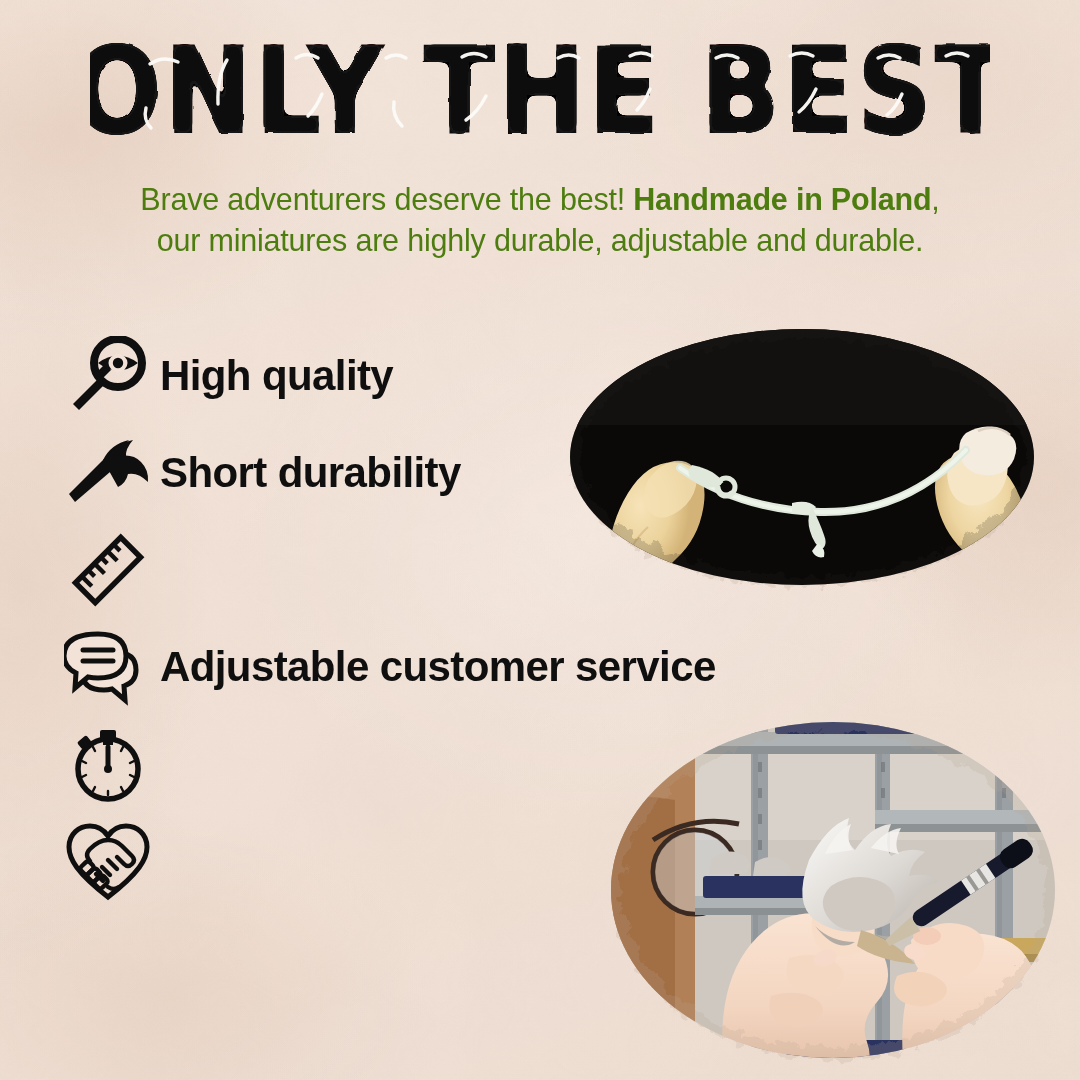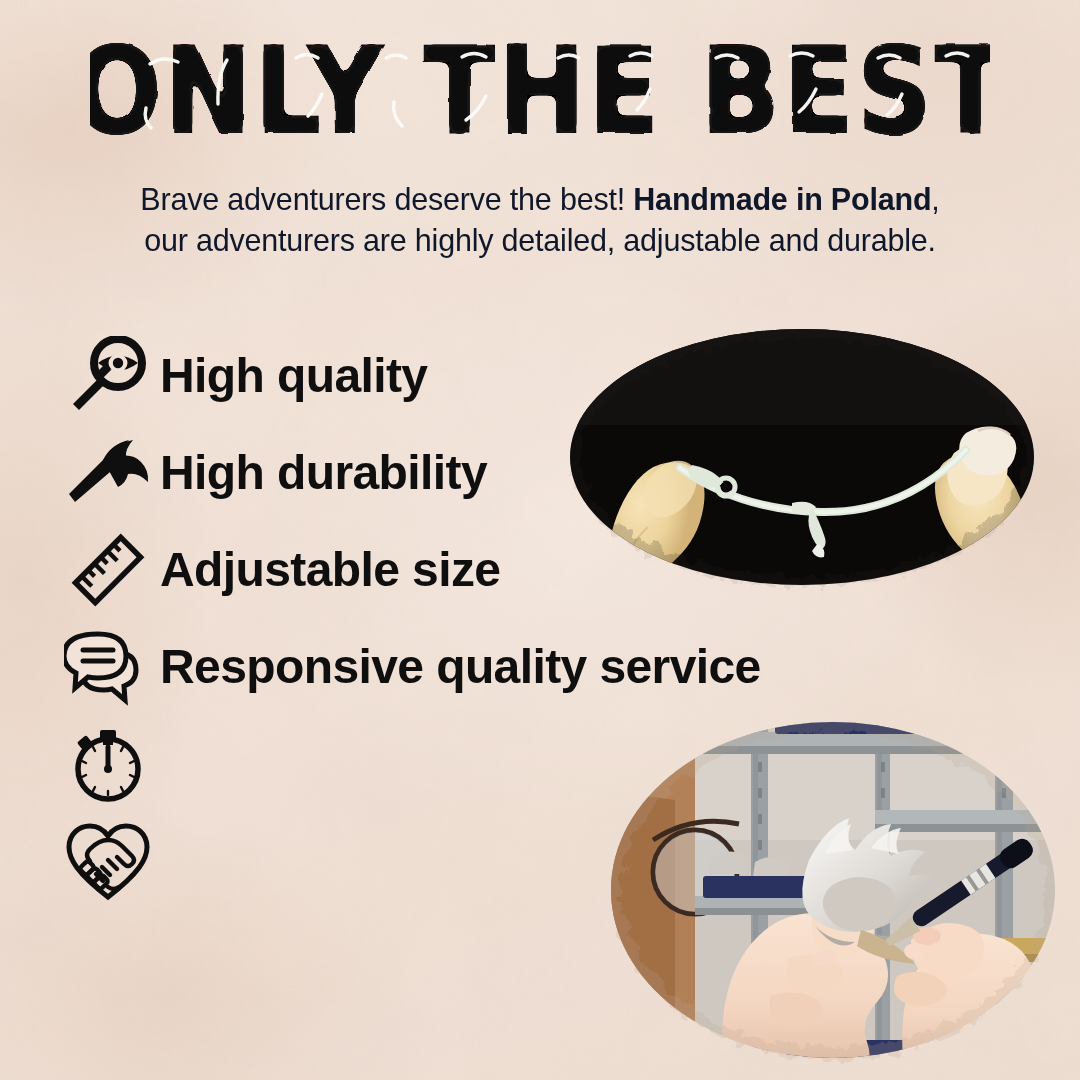--- a/index.html
+++ b/index.html
@@ -42,21 +42,21 @@
     left: 0; right: 0;
     top: 34px;
     text-align: center;
   }
   #title-svg { display: block; margin: 0 auto; }
 
   #subtitle {
     margin-top: 20px;
     font-size: 30.5px;
     line-height: 1.34;
-    color: #0f172a;
+    color: #4d7c0f;
     letter-spacing: -0.2px;
     padding: 0 60px;
   }
   #subtitle .bold { font-weight: 700; }
 
   
   #features {
     position: absolute;
     left: 60px;
     top: 327px;
@@ -70,21 +70,21 @@
   .feature-icon {
     width: 96px;
     min-width: 96px;
     height: 86px;
     display: flex;
     align-items: center;
     justify-content: center;
   }
   .feature-icon svg { display: block; }
   .feature-label {
-    font-size: 48px;
+    font-size: 42px;
     font-weight: 700;
     color: #100f0f;
     letter-spacing: -0.6px;
     white-space: nowrap;
     margin-left: 4px;
   }
 
   
   .photo {
     position: absolute;
@@ -166,21 +166,21 @@
       <path d="M700 22 q12 -6 23 0"></path>
       <path d="M726 55 q-7 15 -17 23"></path>
       <path d="M788 24 q11 -6 22 0"></path>
       <path d="M812 60 q-6 14 -15 21"></path>
       <path d="M856 22 q11 -6 22 0"></path>
     </g>
   </svg>
 
   <div id="subtitle">
     <span>Brave adventurers deserve the best! </span><span class="bold">Handmade in Poland</span><span>,</span><br>
-    <span>our adventurers are highly detailed, adjustable and durable.</span>
+    <span>our miniatures are highly durable, adjustable and durable.</span>
   </div>
 </div>
 
 <div id="features">
 
   <div class="feature-row">
     <span class="feature-icon">
       <svg width="86" height="80" viewBox="0 0 86 80">
         <g fill="#100f0f">
           <path d="M14 74 L8 68 L34 42 L40 48 Z"></path>
@@ -200,56 +200,55 @@
       <svg width="86" height="78" viewBox="0 0 86 78">
         <g fill="#100f0f">
 
           <path d="M10 68 L4 60 L42 22 L52 32 Z"></path>
 
           <path d="M38 26 q8 -16 26 -20 q-9 8 -8 16 q12 -2 20 6 q8 8 7 20 q-10 -10 -20 -8 q-2 9 -10 13 Z"></path>
           <path d="M44 20 q10 -12 24 -14 q-8 9 -7 17 Z"></path>
         </g>
       </svg>
     </span>
-    <span class="feature-label">High durability</span>
+    <span class="feature-label">Short durability</span>
   </div>
 
   <div class="feature-row">
     <span class="feature-icon">
       <svg width="86" height="82" viewBox="0 0 86 82">
         <g transform="rotate(-45 43 41)">
           <rect x="11" y="27" width="64" height="28" fill="none" stroke="#100f0f" stroke-width="5.5"></rect>
           <g stroke="#100f0f" stroke-width="4.4" stroke-linecap="butt">
             <line x1="20" y1="27" x2="20" y2="41"></line>
             <line x1="29" y1="27" x2="29" y2="36"></line>
             <line x1="38" y1="27" x2="38" y2="41"></line>
             <line x1="47" y1="27" x2="47" y2="36"></line>
             <line x1="56" y1="27" x2="56" y2="41"></line>
             <line x1="65" y1="27" x2="65" y2="36"></line>
           </g>
         </g>
       </svg>
     </span>
-    <span class="feature-label">Adjustable size</span>
   </div>
 
   <div class="feature-row">
     <span class="feature-icon">
       <svg width="88" height="82" viewBox="0 0 88 82">
 
         <path d="M50 26 q22 0 22 18 q0 12 -12 16 l1 14 l-13 -11 q-4 1 -8 1 q-22 0 -22 -18 q0 -20 32 -20 Z" fill="#f2e2d7" stroke="#100f0f" stroke-width="5"></path>
 
         <path d="M34 8 q28 0 28 22 q0 22 -28 22 q-5 0 -10 -1 l-13 11 l1 -15 q-12 -6 -12 -17 q0 -22 34 -22 Z" fill="#f2e2d7" stroke="#100f0f" stroke-width="5"></path>
         <g stroke="#100f0f" stroke-width="5" stroke-linecap="round">
           <line x1="19" y1="24" x2="49" y2="24"></line>
           <line x1="19" y1="35" x2="49" y2="35"></line>
         </g>
       </svg>
     </span>
-    <span class="feature-label">Responsive quality service</span>
+    <span class="feature-label">Adjustable customer service</span>
   </div>
 
   <div class="feature-row">
     <span class="feature-icon">
       <svg width="86" height="86" viewBox="0 0 86 86">
         <circle cx="43" cy="48" r="30" fill="none" stroke="#100f0f" stroke-width="5.5"></circle>
         <rect x="35" y="9" width="16" height="11" rx="2" fill="#100f0f"></rect>
         <rect x="38" y="18" width="10" height="6" fill="#100f0f"></rect>
         <rect x="13" y="17" width="12" height="9" rx="2" fill="#100f0f" transform="rotate(-40 19 21)"></rect>
         <g stroke="#100f0f" stroke-width="5" stroke-linecap="round">

